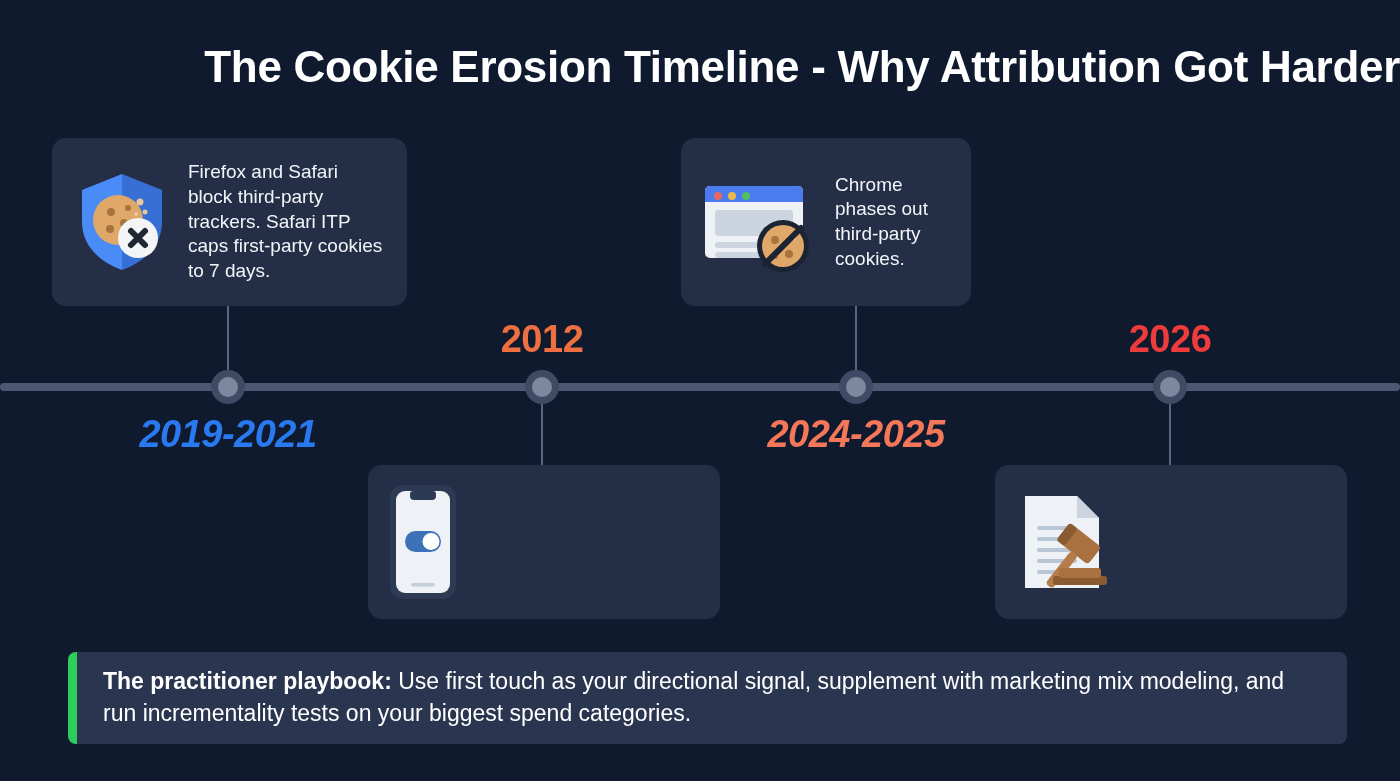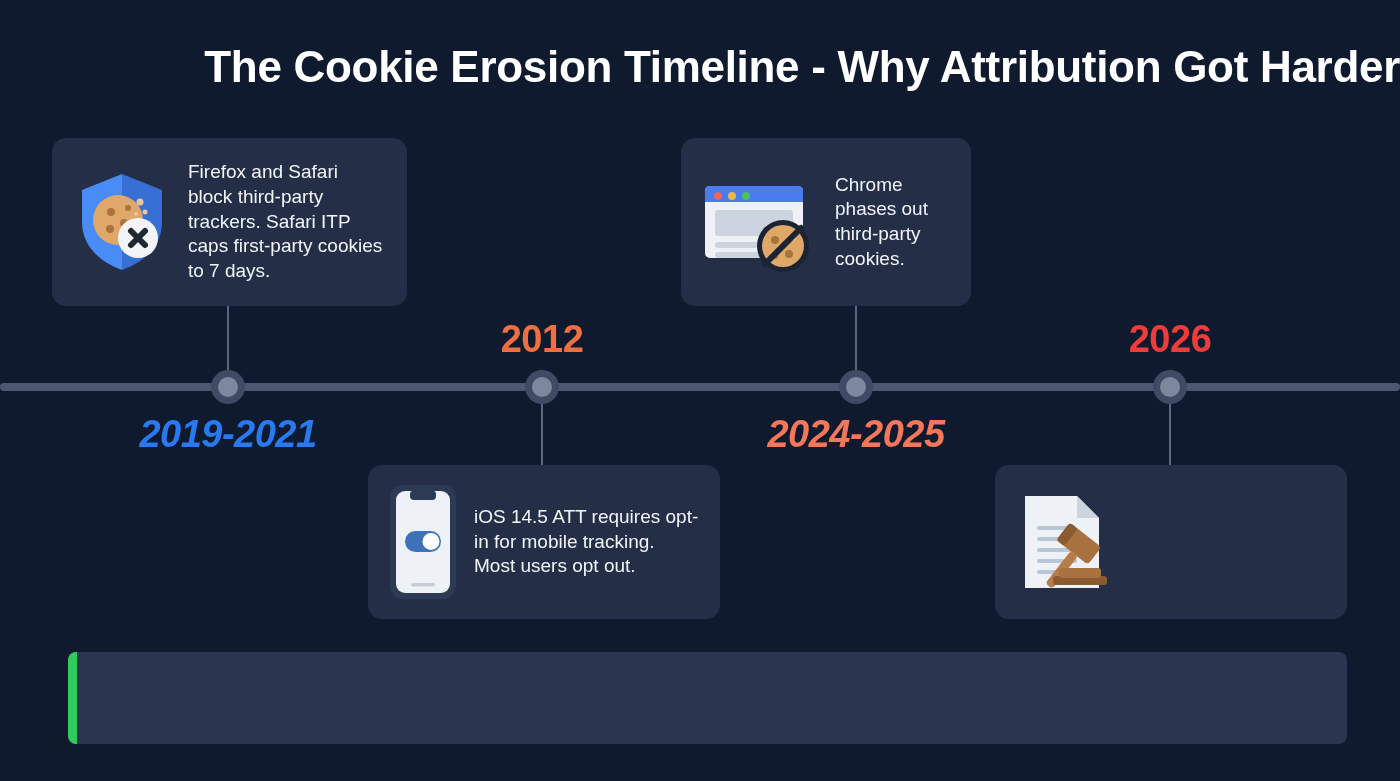--- a/index.html
+++ b/index.html
@@ -216,21 +216,20 @@
   <div class="card-icon">
     <svg width="70" height="118" viewBox="0 0 70 118">
       <rect x="2" y="2" width="66" height="114" rx="13" fill="#2c3a54"></rect>
       <rect x="8" y="8" width="54" height="102" rx="9" fill="#eef1f5"></rect>
       <path d="M25 8 h20 a3 3 0 0 1 3 3 v2 a4 4 0 0 1 -4 4 h-18 a4 4 0 0 1 -4 -4 v-2 a3 3 0 0 1 3 -3 Z" fill="#2c3a54"></path>
       <rect x="17" y="48" width="36" height="21" rx="10.5" fill="#3e72b8"></rect>
       <circle cx="43" cy="58.5" r="8.5" fill="#ffffff"></circle>
       <rect x="23" y="100" width="24" height="3.5" rx="1.75" fill="#c6ced9"></rect>
     </svg>
   </div>
-  <div class="card-text">iOS 14.5 ATT requires opt-in for mobile tracking. Most users opt out.</div>
 </div>
 
 <div class="card" style="left:995px; top:465px; width:352px; height:154px;">
   <div class="card-icon">
     <svg width="102" height="104" viewBox="0 0 102 104">
       <path d="M10 6 h52 l22 22 v70 h-74 Z" fill="#eef1f5"></path>
       <path d="M62 6 l22 22 h-22 Z" fill="#ccd4df"></path>
       <rect x="22" y="36" width="34" height="4" rx="2" fill="#b9c6d6"></rect>
       <rect x="22" y="47" width="46" height="4" rx="2" fill="#b9c6d6"></rect>
       <rect x="22" y="58" width="46" height="4" rx="2" fill="#b9c6d6"></rect>
@@ -242,13 +241,16 @@
         <rect x="60" y="63" width="9" height="42" rx="4" fill="#b67c49"></rect>
       </g>
       <rect x="38" y="86" width="54" height="9" rx="3" fill="#8a5a31"></rect>
       <rect x="44" y="78" width="42" height="10" rx="3" fill="#a9713f"></rect>
     </svg>
   </div>
 </div>
 
 <div class="callout">
   <div class="callout-bar"></div>
+  <div class="callout-text">
+    <span class="callout-lead">The practitioner playbook:</span><span> Use first touch as your directional signal, supplement with marketing mix modeling, and run incrementality tests on your biggest spend categories.</span>
+  </div>
 </div>
 
 </body></html>

